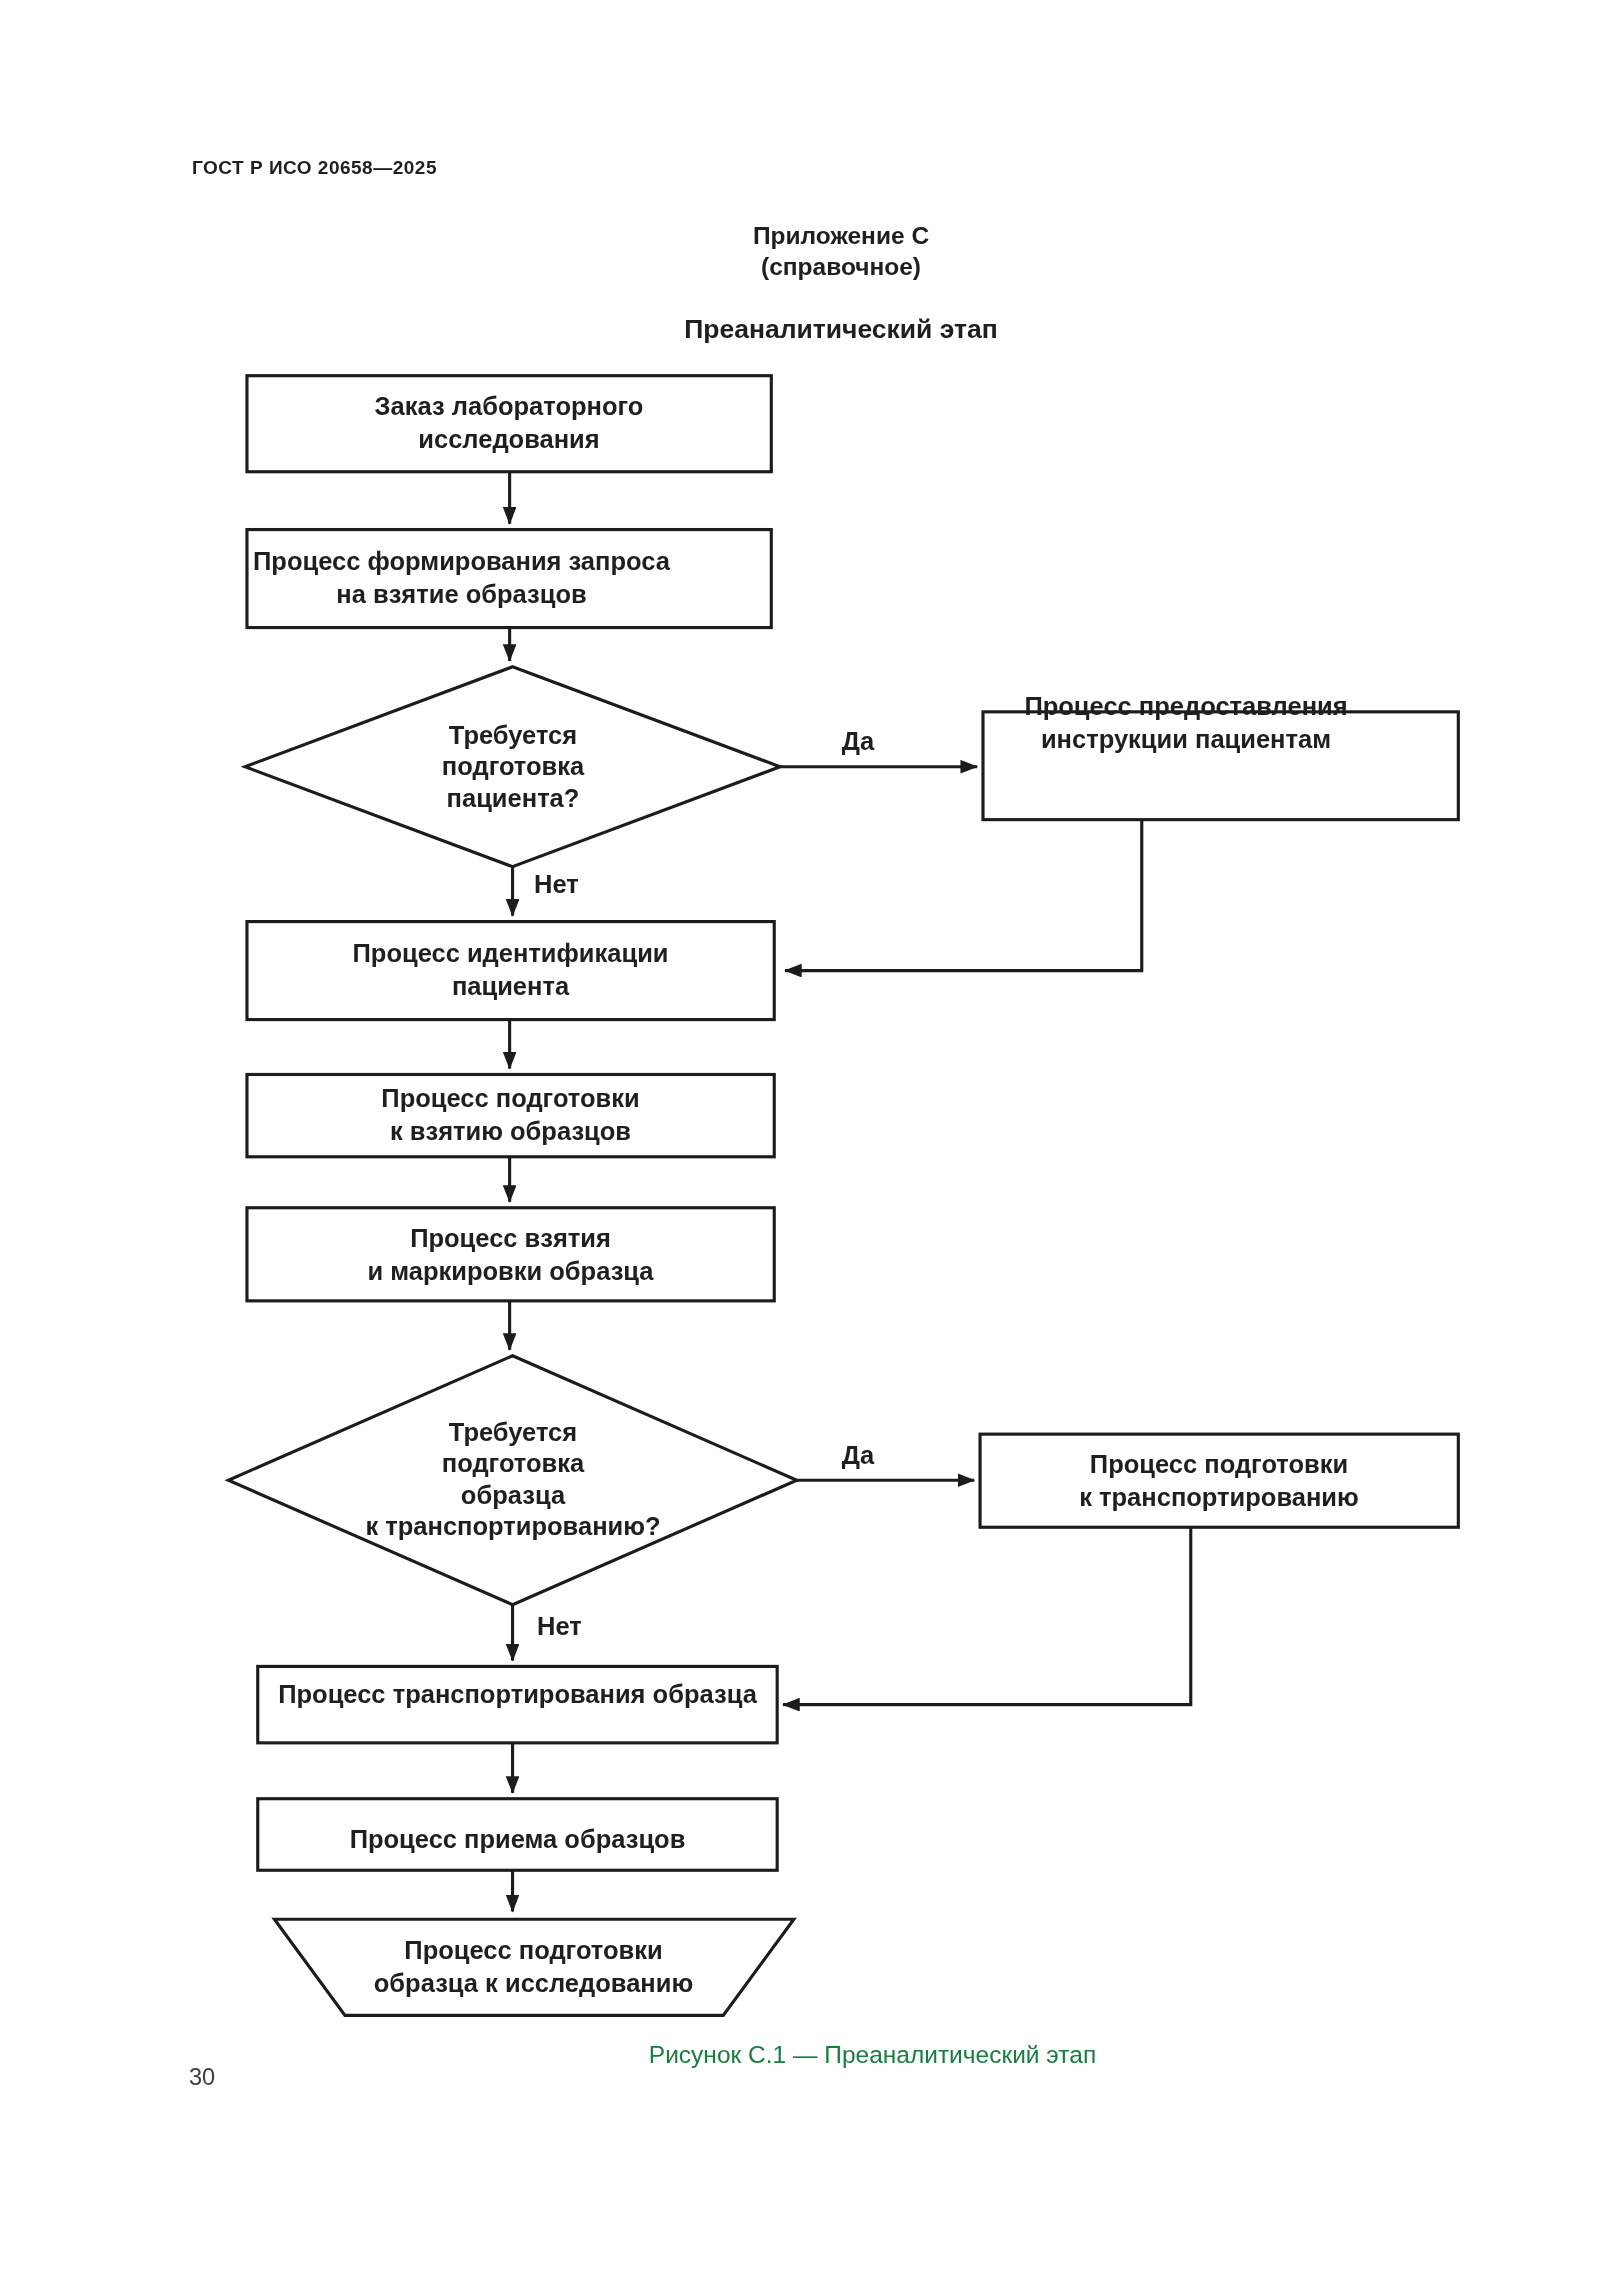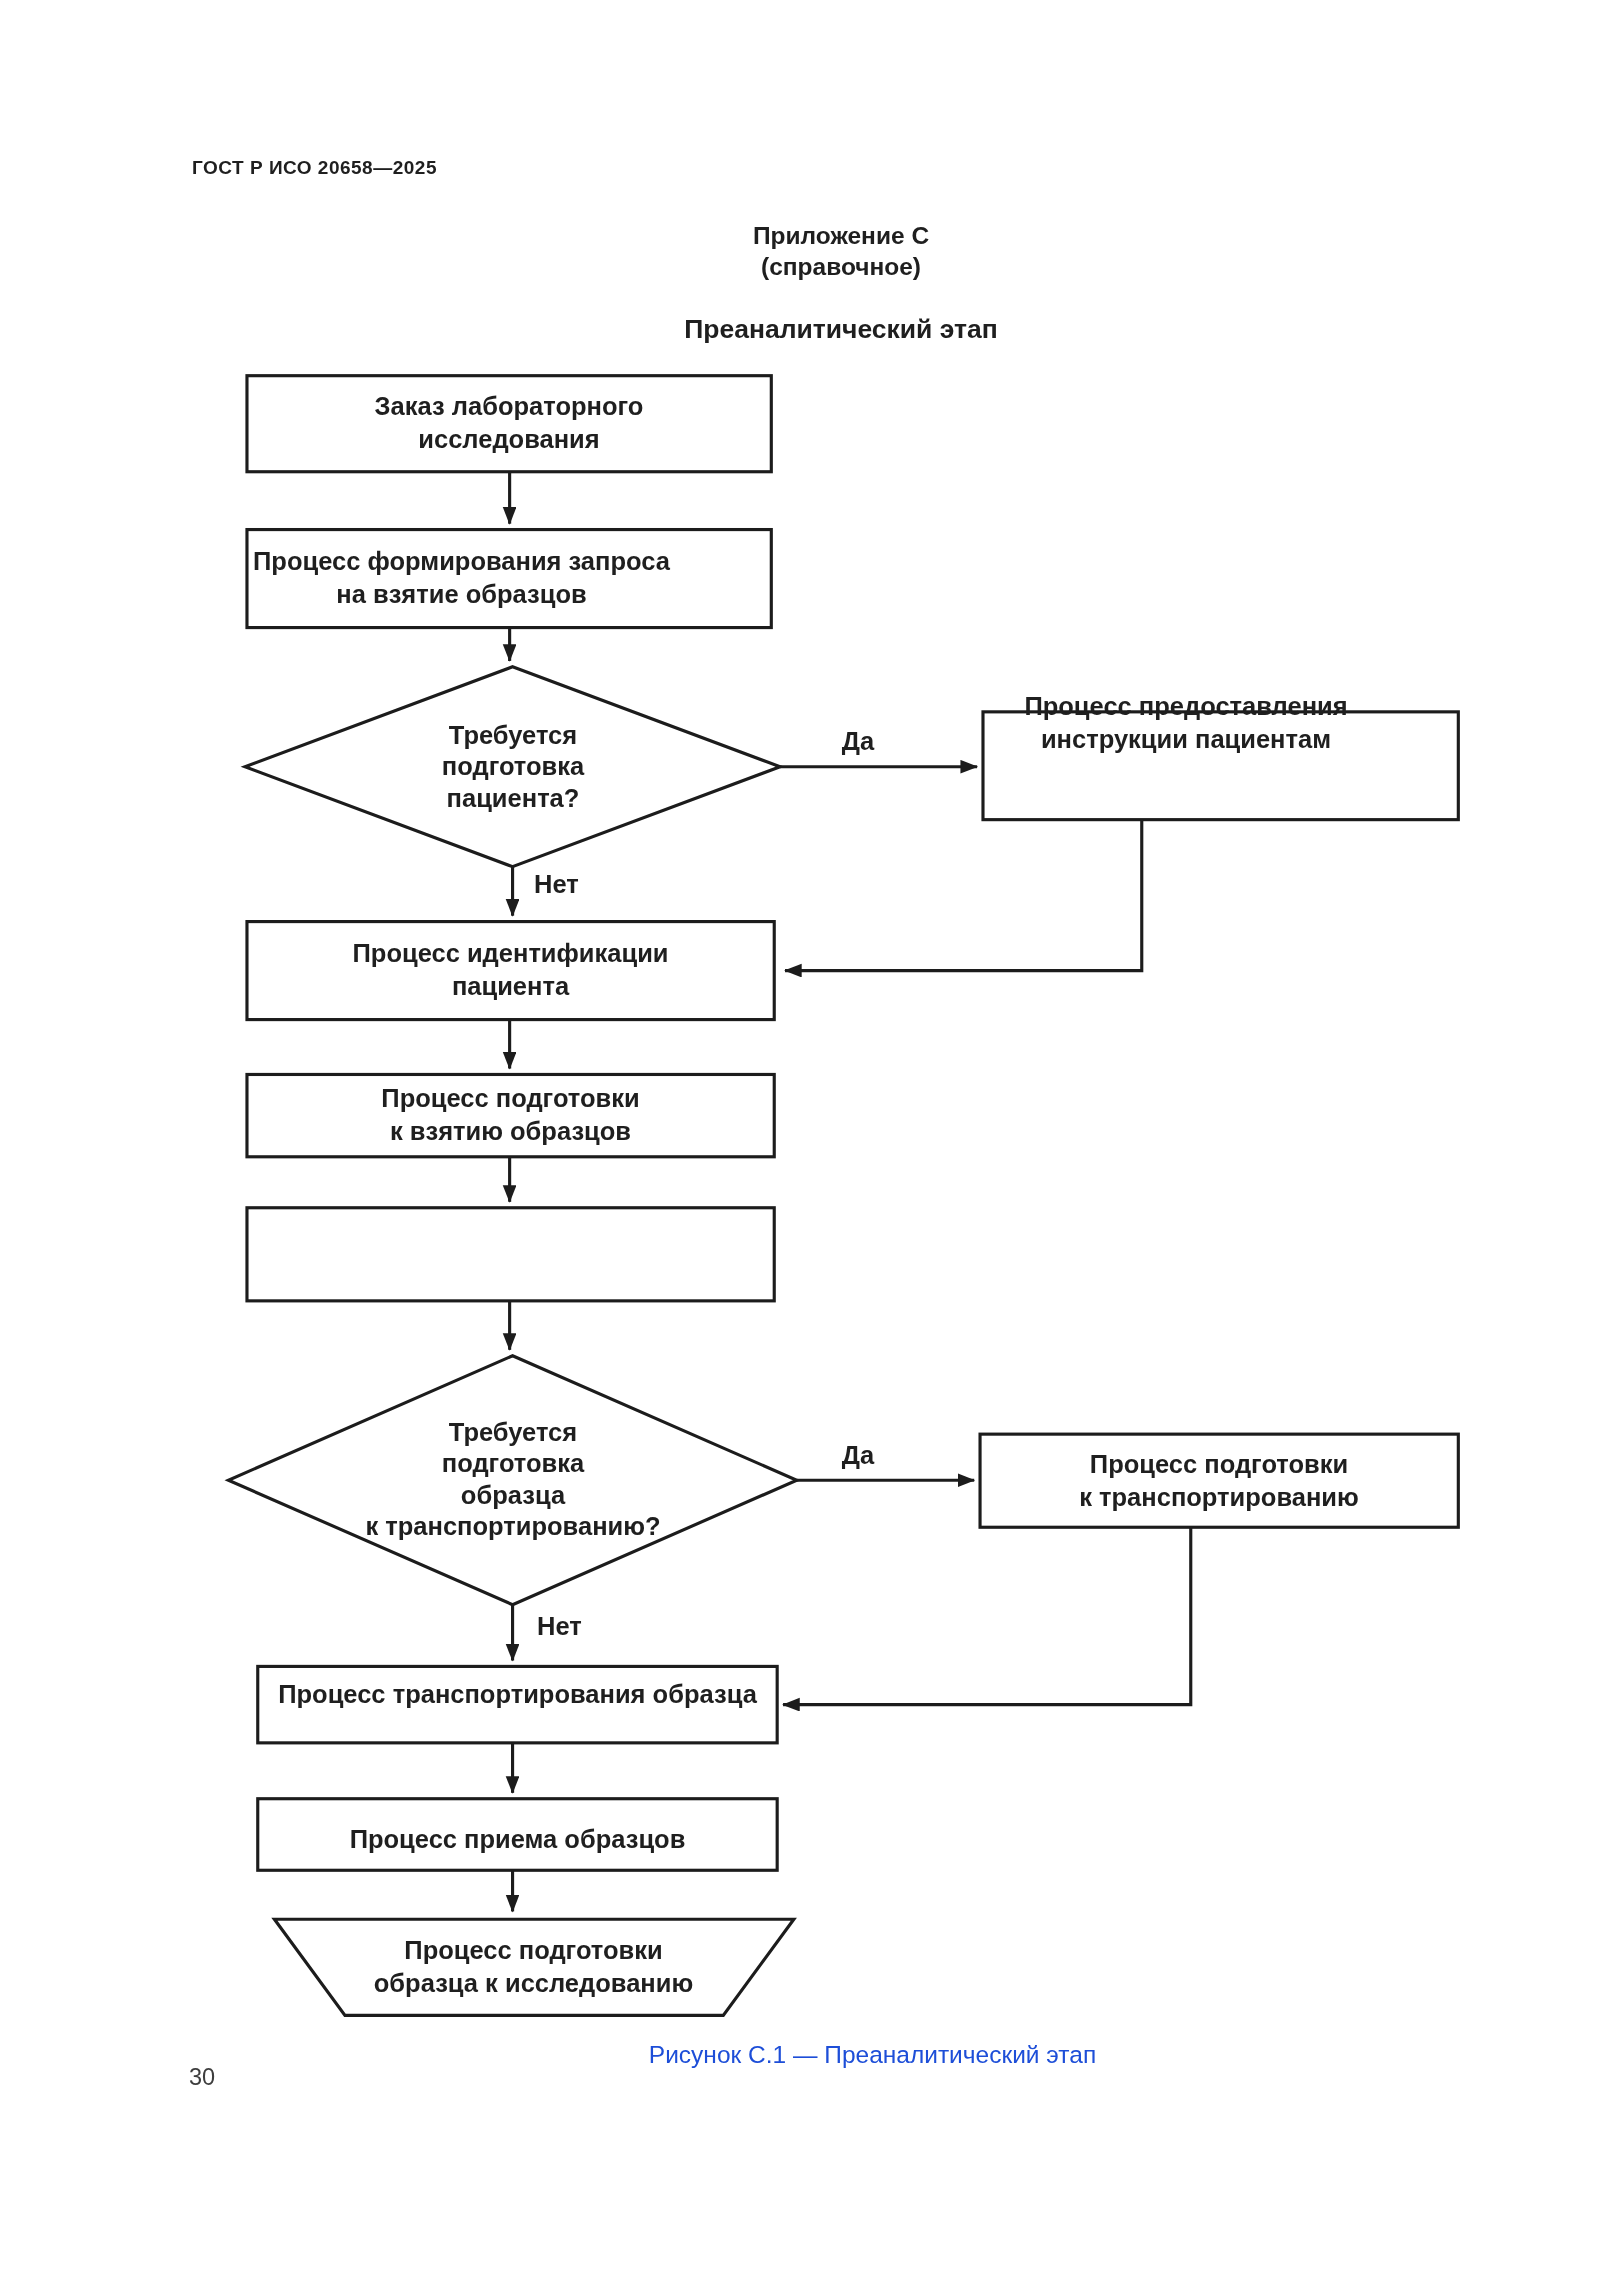--- a/index.html
+++ b/index.html
@@ -27,21 +27,21 @@
   .node-label{
     display:flex;align-items:center;justify-content:center;
     text-align:center;font-weight:700;font-size:25.5px;line-height:1.28;
     white-space:pre-line;
   }
   .branch-label{
     font-weight:700;font-size:25.5px;
   }
   .figure-caption{
     left:549px;top:2041px;width:647px;
-    text-align:center;font-size:24.5px;font-weight:400;color:#1d4ed8;
+    text-align:center;font-size:24.5px;font-weight:400;color:#15803d;
   }
   .page-number{
     left:189px;top:2064px;
     font-size:23.5px;font-weight:400;color:#3d3d3d;
   }
 </style>
 </head>
 <body>
 
 <div class="page">
@@ -108,20 +108,23 @@
   </div>
 
   <div class="abs node-label" style="left:247px;top:921px;width:527px;height:98px;">
     <span><span>Процесс идентификации</span><br><span>пациента</span></span>
   </div>
 
   <div class="abs node-label" style="left:247px;top:1074px;width:527px;height:82px;">
     <span><span>Процесс  подготовки</span><br><span>к взятию образцов</span></span>
   </div>
 
+  <div class="abs node-label" style="left:247px;top:1208px;width:527px;height:93px;">
+    <span><span>Процесс взятия</span><br><span>и маркировки образца</span></span>
+  </div>
 
   <div class="abs node-label" style="left:317px;top:1362px;width:392px;height:235px;line-height:1.22;">
     <span><span>Требуется</span><br><span>подготовка</span><br><span>образца</span><br><span>к транспортированию?</span></span>
   </div>
 
   <div class="abs node-label" style="left:980px;top:1434px;width:478px;height:93px;">
     <span><span>Процесс подготовки</span><br><span>к транспортированию</span></span>
   </div>
 
   <div class="abs node-label" style="left:258px;top:1666px;width:519px;height:56px;">

